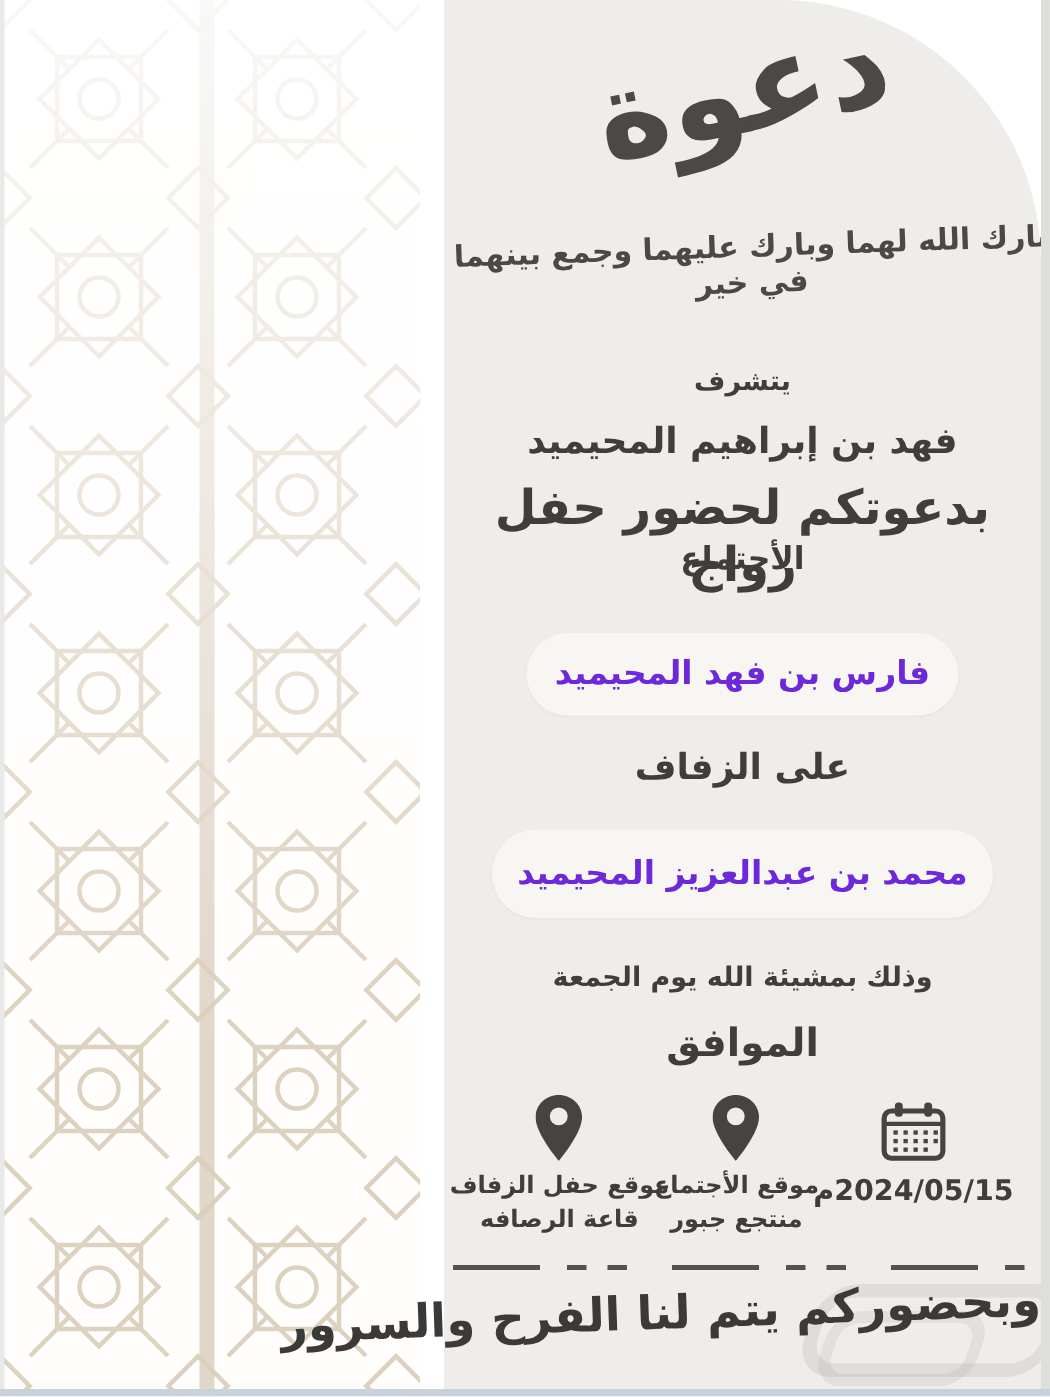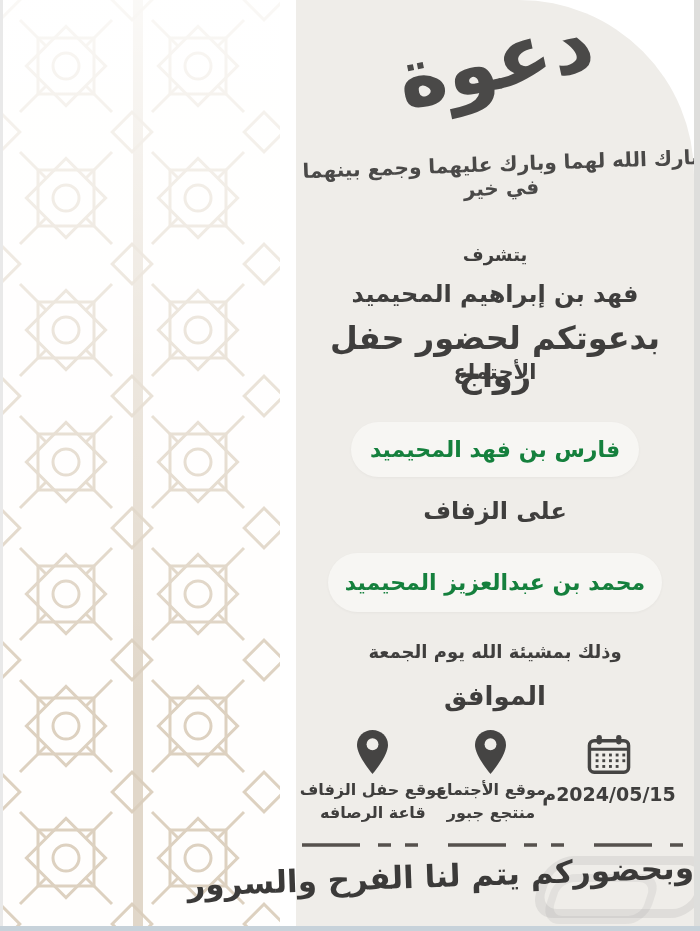--- a/index.html
+++ b/index.html
@@ -32,21 +32,21 @@
   .t-honored{top:244px;font-size:18px;font-weight:bold;}
   .t-host{top:280px;font-size:24px;font-weight:bold;}
   .t-invite{top:319px;font-size:32px;font-weight:bold;}
   .t-son{top:360px;font-size:21px;font-weight:bold;}
 
   .pill{position:absolute;left:50%;transform:translateX(-50%);
     background:#f7f6f3;border-radius:32px;display:flex;align-items:center;justify-content:center;
     box-shadow:0 1px 3px rgba(0,0,0,.04);}
   .pill-groom{top:422px;width:288px;height:55px;}
   .pill-bride{top:553px;width:334px;height:59px;}
-  .pill span{font-size:22px;font-weight:bold;color:#15803d;text-align:center;}
+  .pill span{font-size:22px;font-weight:bold;color:#6d28d9;text-align:center;}
 
   .t-karima{top:497px;font-size:24px;font-weight:bold;}
   .t-dateline{top:641px;font-size:18px;font-weight:bold;}
   .t-corresp{top:681px;font-size:26px;font-weight:bold;}
 
   
   .details-row{position:absolute;top:730px;left:0;width:100%;height:108px;
     display:flex;flex-direction:row;justify-content:space-between;
     padding:0 22px;box-sizing:border-box;}
   .detail-col{display:flex;flex-direction:column;align-items:center;width:126px;}

